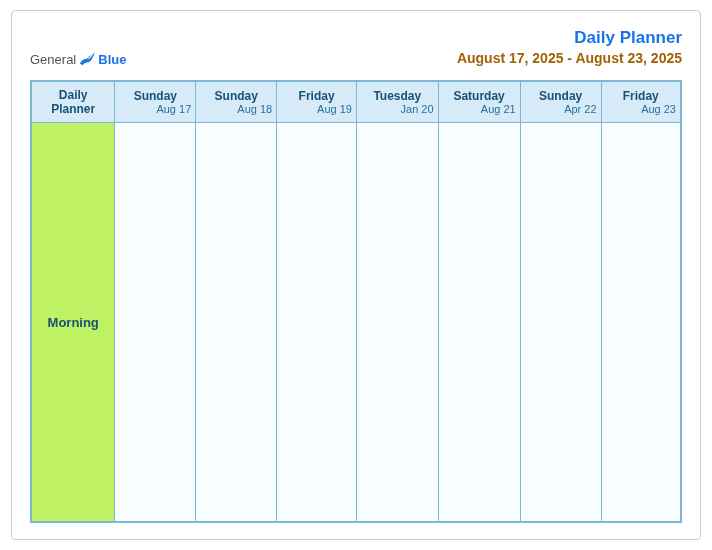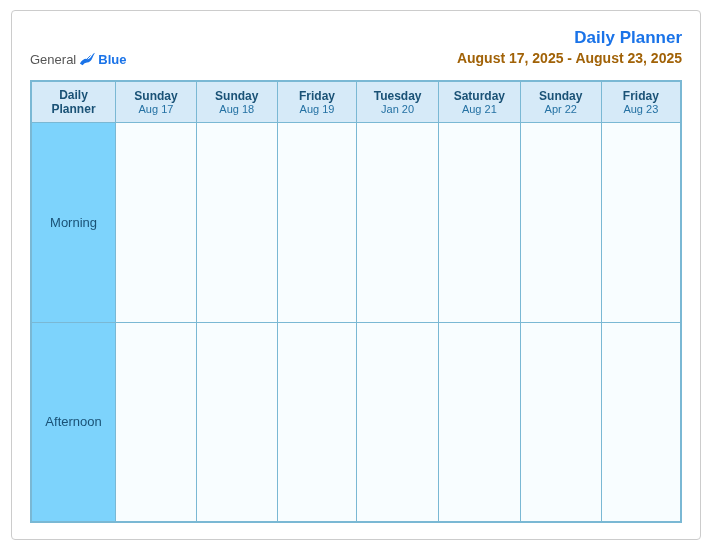--- a/index.html
+++ b/index.html
@@ -87,26 +87,27 @@
     }
     .header-row th .day-name {
       display: block;
       font-size: 12px;
     }
     .header-row th .day-date {
       display: block;
       font-size: 11px;
       font-weight: normal;
       color: #2471a3;
+      text-align: right;
     }
     .label-cell {
-      background: #7dd3fc;
+      background: #bef264;
       width: 88px;
       font-size: 13px;
-      font-weight: normal;
+      font-weight: bold;
       color: #1a5276;
       padding: 8px 4px;
     }
     .day-cell {
       background: #f8fdff;
       width: 86px;
     }
     .morning-row td {
       height: 110px;
     }
@@ -178,25 +179,15 @@
       <tr class="morning-row">
         <td class="label-cell">Morning</td>
         <td class="day-cell"></td>
         <td class="day-cell"></td>
         <td class="day-cell"></td>
         <td class="day-cell"></td>
         <td class="day-cell"></td>
         <td class="day-cell"></td>
         <td class="day-cell"></td>
       </tr>
-      <tr class="afternoon-row">
-        <td class="label-cell">Afternoon</td>
-        <td class="day-cell"></td>
-        <td class="day-cell"></td>
-        <td class="day-cell"></td>
-        <td class="day-cell"></td>
-        <td class="day-cell"></td>
-        <td class="day-cell"></td>
-        <td class="day-cell"></td>
-      </tr>
     </tbody>
   </table>
 </div>
 
 </body></html>

